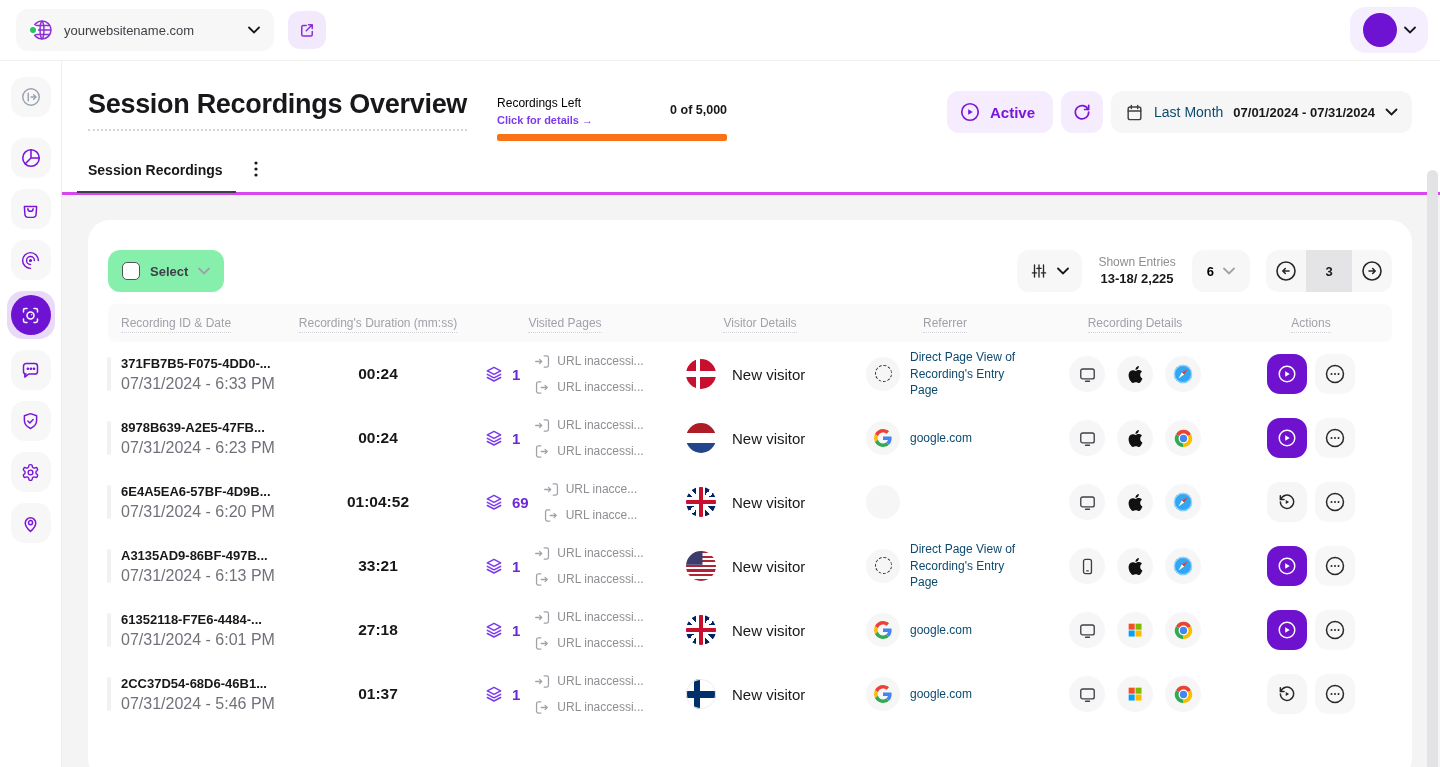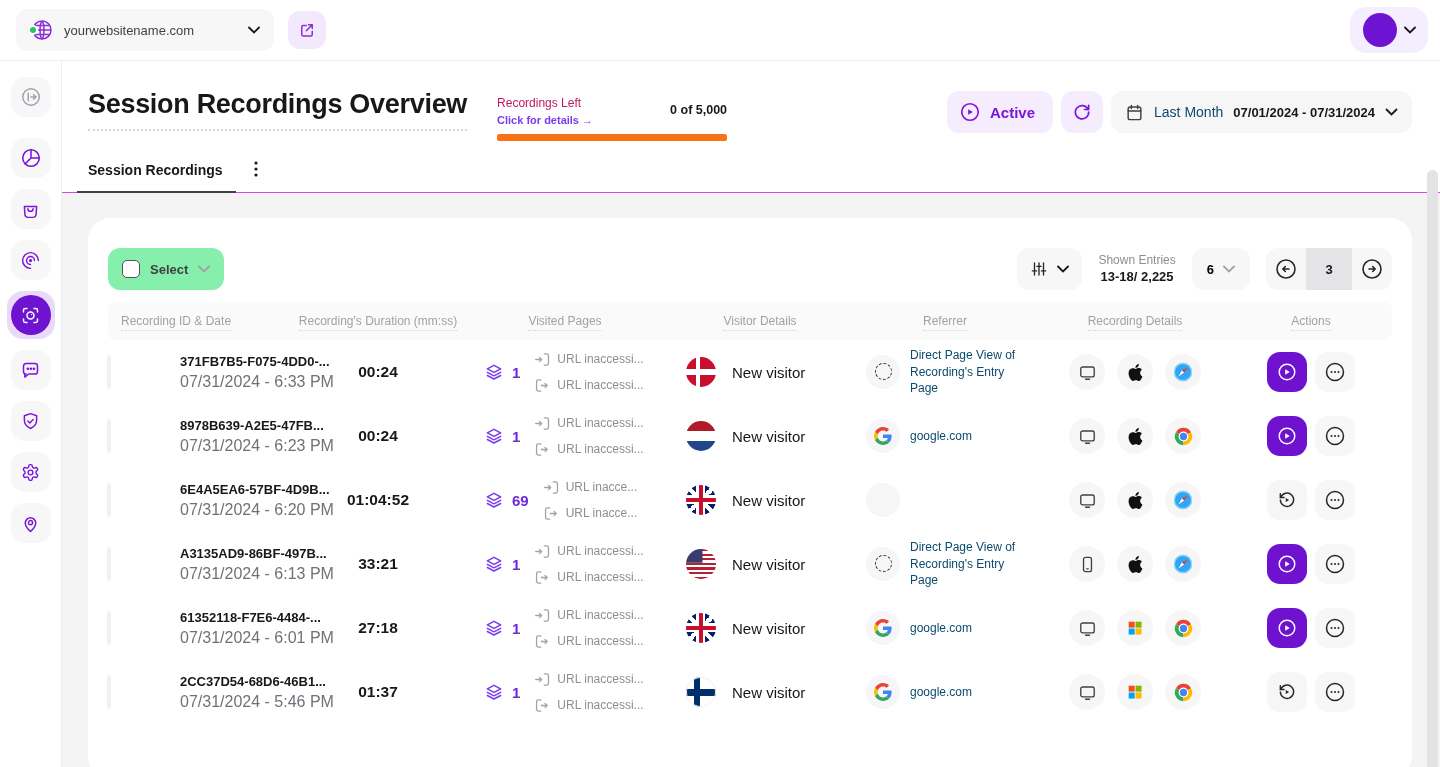--- a/index.html
+++ b/index.html
@@ -25,32 +25,32 @@
   .side-btn.gray { color:#9ca3af; margin-bottom:21px; }
   .side-active { width:48px; height:48px; border-radius:16px; background:#e9dafa; display:flex; align-items:center; justify-content:center; margin-bottom:11px; }
   .side-active .inner { width:40px; height:40px; border-radius:50%; background:#6d13d1; display:flex; align-items:center; justify-content:center; color:#fff; }
 
   .main { flex:1; display:flex; flex-direction:column; min-width:0; }
   .page-head { padding:0 28px 0 26px; background:#fff; }
   .title-row { display:flex; align-items:flex-start; margin-top:28px; }
   h1 { font-size:27px; font-weight:700; letter-spacing:-0.3px; display:inline-block; border-bottom:2px dotted #d4d4d8; padding-bottom:9px; white-space:nowrap; }
   .quota { margin-left:30px; width:230px; margin-top:4px; flex:none; }
   .quota-top { display:flex; align-items:center; justify-content:space-between; }
-  .quota-label { font-size:12px; color:#be185d; }
+  .quota-label { font-size:12px; color:#000000; }
   .quota-link { font-size:11px; color:#7c3aed; font-weight:600; display:block; margin-top:3px; }
   .quota-value { font-size:12.5px; font-weight:700; color:#18181b; }
   .quota-bar { margin-top:8px; height:7px; border-radius:2px; background:#f97316; }
   .head-controls { margin-left:auto; display:flex; gap:8px; align-items:center; margin-top:2px; }
   .active-btn { height:42px; border-radius:12px; background:#f5ecfe; color:#7a16d9; display:flex; align-items:center; gap:9px; padding:0 18px 0 12px; font-size:15px; font-weight:600; }
   .refresh-btn { width:42px; height:42px; border-radius:12px; background:#f5ecfe; display:flex; align-items:center; justify-content:center; }
   .date-btn { height:42px; border-radius:12px; background:#f6f6f7; display:flex; align-items:center; gap:10px; padding:0 14px; }
   .date-period { font-size:14px; font-weight:500; color:#0c4a6e; }
   .date-range { font-size:13px; font-weight:700; color:#18181b; }
 
-  .tabs-row { margin:20px -28px 0 -26px; padding:0 28px 0 26px; border-bottom:1px solid #d946ef; display:flex; align-items:flex-end; }
+  .tabs-row { margin:20px -28px 0 -26px; padding:0 28px 0 26px; border-bottom:3px solid #d946ef; display:flex; align-items:flex-end; }
   .tab { font-size:14px; font-weight:600; color:#18181b; padding:0 13px 13px 11px; margin-left:-11px; border-bottom:2px solid #3f3f46; margin-bottom:-1px; }
   .kebab-btn { margin-left:12px; padding:0 6px 12px; color:#18181b; }
 
   
   .backdrop { flex:1; background:#f4f4f5; padding:25px 28px 0 26px; overflow:hidden; }
   .card { background:#fff; border-radius:22px; padding:16px 20px 20px; min-height:560px; }
   .card-head { display:flex; align-items:center; gap:15px; height:44px; }
   .card-icon-wrap { position:relative; width:42px; height:42px; border-radius:50%; background:#f6f6f7; display:flex; align-items:center; justify-content:center; }
   .card-icon-chev { position:absolute; left:50%; bottom:-9px; transform:translateX(-50%); color:#a1a1aa; }
   .card-title { font-size:17px; font-weight:600; }
@@ -68,21 +68,21 @@
   .pagination { display:flex; height:42px; border-radius:12px; background:#f7f7f8; overflow:hidden; align-items:stretch; }
   .pg-btn { width:40px; display:flex; align-items:center; justify-content:center; color:#27272a; }
   .pg-num { width:46px; background:#e4e4e7; display:flex; align-items:center; justify-content:center; font-size:13px; font-weight:600; }
   .thead { margin-top:12px; height:38px; background:#fafafa; border-radius:8px; display:grid; grid-template-columns:188px 164px 210px 180px 190px 190px 162px; align-items:center; }
   .th { font-size:12px; color:#a1a1aa; }
   .th span { border-bottom:1.5px dotted #d4d4d8; padding-bottom:2px; }
   .th.c1 { padding-left:13px; } .th.center { text-align:center; }
 
   .trow { height:64px; display:grid; grid-template-columns:188px 164px 210px 180px 190px 190px 162px; align-items:center; position:relative; }
   .trow::before { content:""; position:absolute; left:-1px; top:15px; bottom:15px; width:4px; border-radius:3px; background:#f1f1f2; }
-  .c-id { padding-left:24px;margin-left:48px; }
+  .c-id { padding-left:13px; }
   .rid { font-size:13px; font-weight:700; white-space:nowrap; }
   .rdate { font-size:16px; color:#71717a; margin-top:4px; white-space:nowrap; }
   .c-dur { text-align:center; font-size:15.5px; font-weight:600; }
   .c-visited { display:flex; align-items:center; gap:14px; padding-left:24px; }
   .pages { display:flex; align-items:center; gap:8px; }
   .pcount { font-size:15px; font-weight:700; color:#6d28d9; }
   .urls { display:flex; flex-direction:column; gap:9px; min-width:0; }
   .url { display:flex; align-items:center; gap:6px; }
   .url span { font-size:12px; color:#8e8e93; white-space:nowrap; }
   .c-visitor { display:flex; align-items:center; gap:16px; padding-left:16px; }

